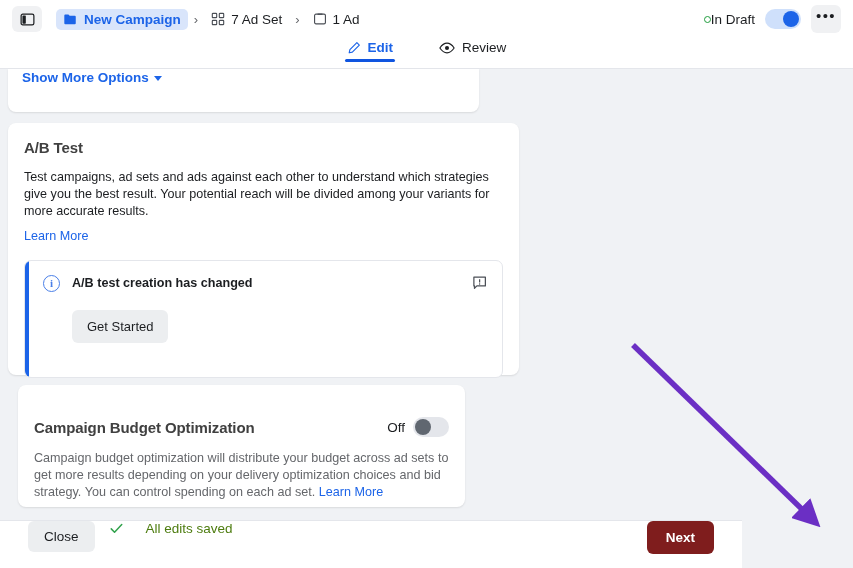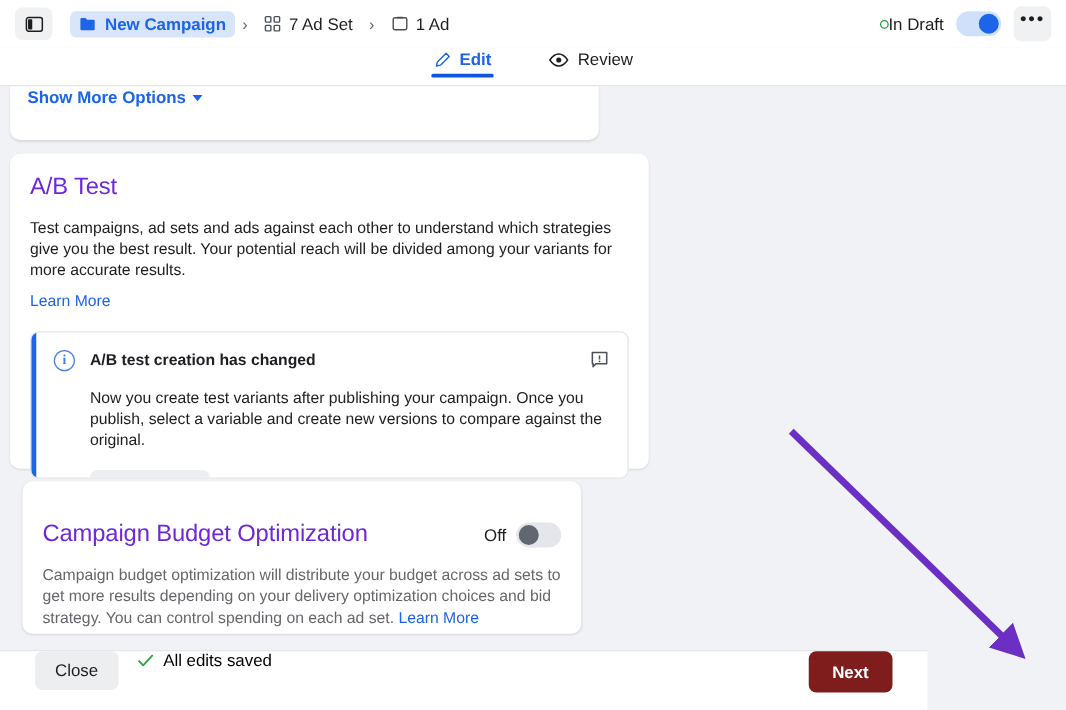--- a/index.html
+++ b/index.html
@@ -94,21 +94,21 @@
   }
 
   .card-ab {
     position: absolute; left: 8px; top: 54px; width: 511px; height: 252px;
     padding: 16px 16px 0 16px;
   }
   .card-cbo {
     position: absolute; left: 18px; top: 316px; width: 447px; height: 122px;
     padding: 32px 16px 0 16px;
   }
-  .sec-title { font-size: 19px; font-weight: 400; color: #6d28d9; letter-spacing: -0.1px; }
+  .sec-title { font-size: 15px; font-weight: 700; color: #404040; letter-spacing: -0.1px; }
   .sec-body {
     font-size: 12.6px; color: #1c1e21; line-height: 17px; margin-top: 13px;
   }
   .sec-body.muted { color: #65676b; }
   .link { color: #1c64e8; cursor: pointer; }
   .learn-more-line { font-size: 12.6px; color: #1c64e8; margin-top: 9px; cursor: pointer; }
 
   
   .callout {
     position: relative; margin-top: 17px; height: 118px;
@@ -151,21 +151,21 @@
     position: absolute; left: 0; bottom: 0; width: 742px; height: 48px;
     background: #ffffff; border-top: 1px solid #e4e6eb;
     display: flex; align-items: flex-start; padding: 0 28px;
   }
   .btn-close {
     background: #eceef0; color: #1c1e21; border: none; border-radius: 6px;
     padding: 8px 16px; font-size: 13.5px; font-family: "Liberation Sans", sans-serif;
     cursor: pointer;
   }
   .saved { display: flex; align-items: center; gap: 7px; margin-left: 14px; }
-  .saved-text { font-size: 13.5px; color: #000000; }
+  .saved-text { font-size: 13.5px; color: #4d7c0f; margin-left: 15px; }
   .btn-next {
     margin-left: auto; background: #7f1d1d; color: #ffffff; border: none;
     border-radius: 6px; padding: 9px 19px; font-size: 13.5px; font-weight: 700;
     font-family: "Liberation Sans", sans-serif; cursor: pointer;
   }
 
   
   .annot { position: absolute; left: 0; top: 0; width: 853px; height: 568px; pointer-events: none; }
 </style>
 </head>
@@ -268,21 +268,20 @@
             <span class="info-icon">i</span>
             <span class="callout-title">A/B test creation has changed</span>
             <span class="feedback-icon">
               <svg width="16" height="16" viewBox="0 0 17 17">
                 <path d="M2 2.2h12.2v9.4H5.2L2.6 14.2l.1-2.6H2z" fill="none" stroke="#4b4f56" stroke-width="1.3" stroke-linejoin="round"></path>
                 <line x1="8.1" y1="4.6" x2="8.1" y2="8" stroke="#4b4f56" stroke-width="1.3"></line>
                 <circle cx="8.1" cy="9.6" r="0.75" fill="#4b4f56"></circle>
               </svg>
             </span>
           </div>
-          <div class="callout-text">Now you create test variants after publishing your campaign. Once you publish, select a variable and create new versions to compare against the original.</div>
           <button class="btn-get-started">Get Started</button>
         </div>
       </div>
     </div>
 
     <div class="card card-cbo">
       <div class="cbo-head">
         <span class="sec-title">Campaign Budget Optimization</span>
         <span class="off-label">Off</span>
         <span class="switch off">

